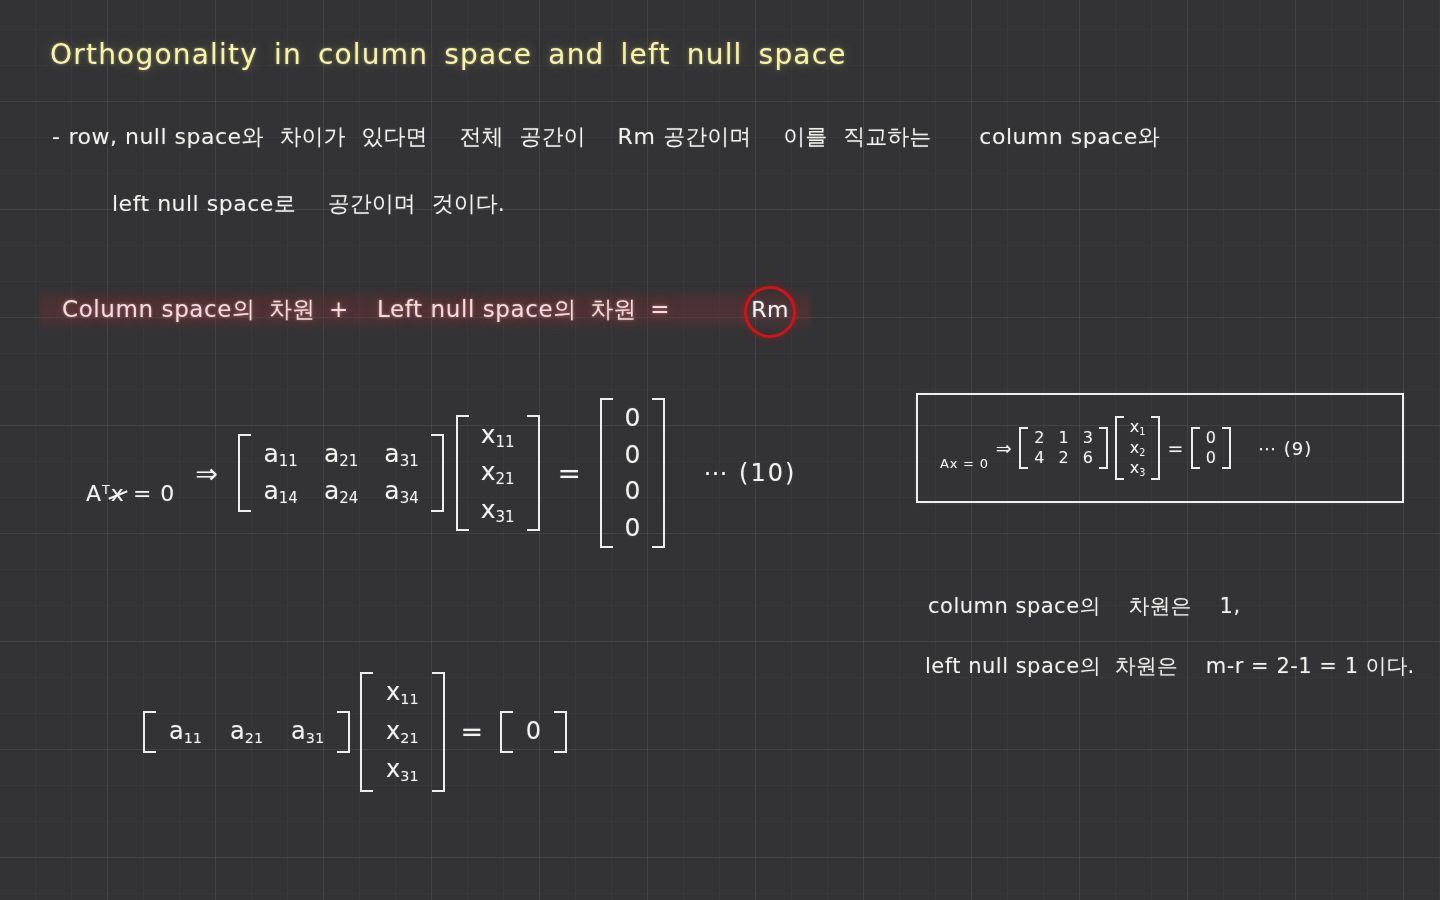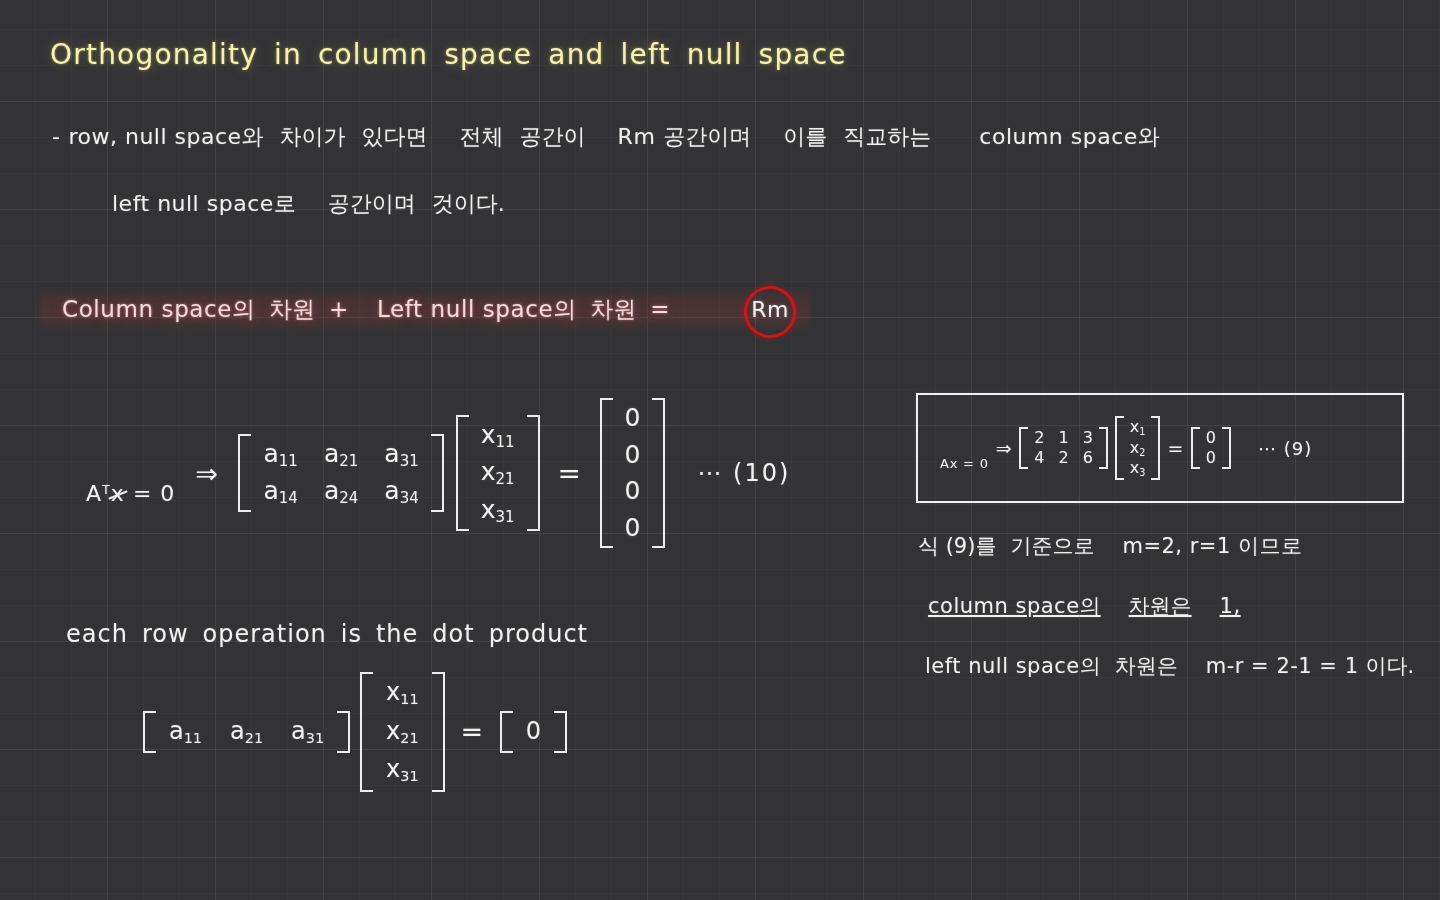--- a/index.html
+++ b/index.html
@@ -174,21 +174,21 @@
     content: "";
     position: absolute;
     left: -3px; right: -3px;
     top: 52%;
     height: 2px;
     background: #f2f2f0;
     transform: rotate(-22deg);
   }
   #eq10 .arrow { font-size: 27px; margin: 0 8px; }
   #eq10 .eqsign { font-size: 28px; margin: 0 6px; }
-  #eq10 .tag { font-size: 24px; margin-left: 20px; letter-spacing: 2px; text-align: right; }
+  #eq10 .tag { font-size: 24px; margin-left: 26px; letter-spacing: 2px; text-align: right; }
 
   
   #eq9-box {
     position: absolute;
     left: 916px;
     top: 393px;
     width: 484px;
     height: 106px;
     border: 2px solid #f0f0ee;
     box-shadow: 0 0 3px rgba(255,255,255,0.12);
@@ -207,21 +207,21 @@
   #eq9-inner table.mat td { font-size: 16px; padding: 0px 7px; }
   #eq9-inner .brk { padding: 1px 8px; }
   #eq9-inner .brk::before, #eq9-inner .brk::after {
     width: 7px; border-width: 2px;
   }
   #eq9-inner .tag { margin-left: 20px; font-size: 18px; letter-spacing: 1px; }
 
   
   .note-r { font-size: 21px; color: #f1f1ee; }
   #note-r1 { left: 918px; top: 532px; }
-  #note-r2 { left: 928px; top: 592px; text-decoration: underline; }
+  #note-r2 { left: 928px; top: 592px; }
   #note-r3 { left: 925px; top: 652px; }
   .note-r .gap { display: inline-block; width: 14px; }
   .note-r .gap-sm { display: inline-block; width: 7px; }
 
   
   #dot-caption {
     left: 66px;
     top: 620px;
     font-size: 24px;
     letter-spacing: 1px;
@@ -375,33 +375,27 @@
           <tr>
                 <td>0</td>
               </tr>
         </tbody></table>
       </span>
 
       <span class="hw tag" style="position:relative">⋯ (9)</span>
     </div>
   </div>
 
-  <div class="hw note-r" id="note-r1">
-    <span class="ko">식 (9)를</span><span class="gap"></span><span class="ko">기준으로</span><span class="gap"></span><span class="gap"></span><span>m=2, r=1 이므로</span>
-  </div>
   <div class="hw note-r" id="note-r2">
     <span>column space</span><span class="ko">의</span><span class="gap"></span><span class="gap"></span><span class="ko">차원은</span><span class="gap"></span><span class="gap"></span><span>1,</span>
   </div>
   <div class="hw note-r" id="note-r3">
     <span>left null space</span><span class="ko">의</span><span class="gap"></span><span class="ko">차원은</span><span class="gap"></span><span class="gap"></span><span>m-r = 2-1 = 1</span><span class="gap-sm"></span><span class="ko">이다.</span>
   </div>
 
-  <div class="hw" id="dot-caption">
-    <span>each</span><span class="gap"></span><span>row</span><span class="gap"></span><span>operation</span><span class="gap"></span><span>is</span><span class="gap"></span><span>the</span><span class="gap"></span><span>dot</span><span class="gap"></span><span>product</span>
-  </div>
 
   <div id="eq-dot">
     <span class="brk">
       <table class="mat">
         <tbody>
             <tr>
           <td><span class="m-cell">a<sub>11</sub></span></td>
           <td><span class="m-cell">a<sub>21</sub></span></td>
           <td><span class="m-cell">a<sub>31</sub></span></td>
         </tr>

